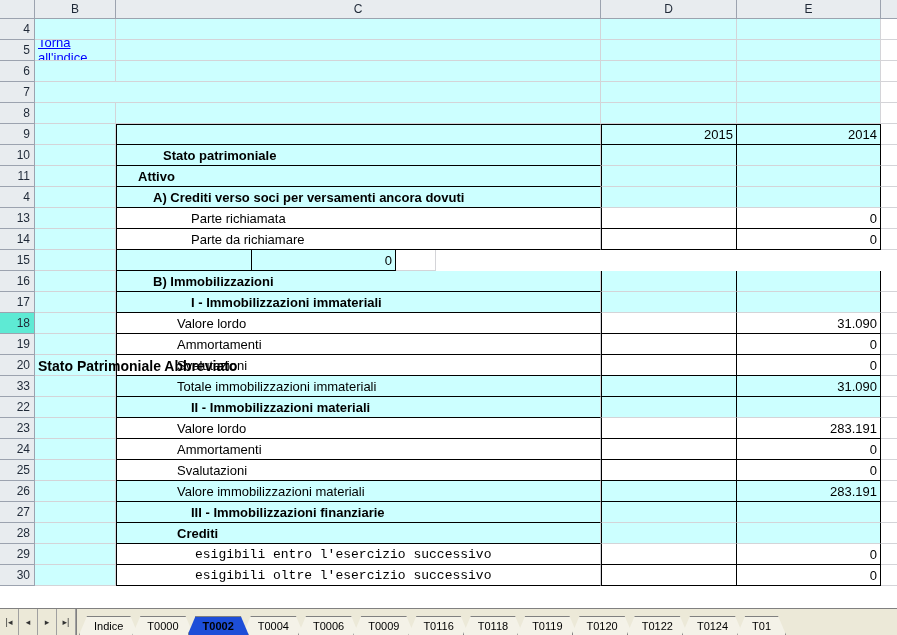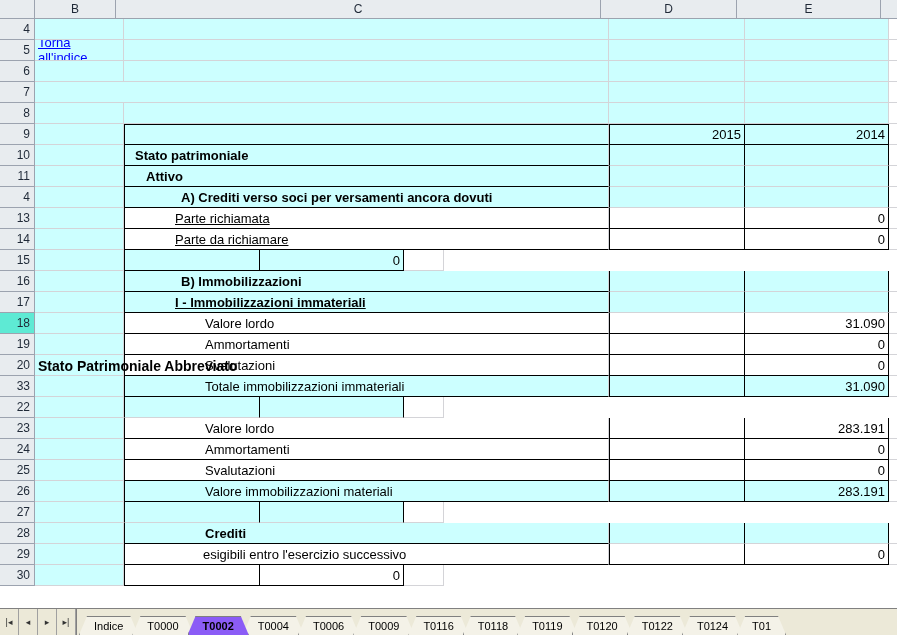--- a/index.html
+++ b/index.html
@@ -68,44 +68,44 @@
     height: 21px;
   }
   .cell {
     border-right: 1px solid #d4d4d8;
     border-bottom: 1px solid #d4d4d8;
     height: 21px;
     background: #ccffff;
     overflow: hidden;
   }
   .cell.white { background: #fff; }
-  .cell.colB { width: 89px; }
+  .cell.colB { width: 81px; }
   .cell.colC { width: 485px; }
   .cell.colD { width: 136px; }
   .cell.colE { width: 144px; }
   .cell.colF { width: 40px; background:#fff; }
 
   .link { color: #0000ff; text-decoration: underline; padding-left: 3px; cursor: pointer; display:flex; align-items:center; height:100%;}
   .title { font-weight: bold; font-size: 14px; padding-left: 3px; display:flex; align-items:center; height:100%;}
 
   
   .b-top { border-top: 1.5px solid #000; }
   .b-left { border-left: 1.5px solid #000; }
   .b-right { border-right: 1.5px solid #000; }
   .b-thin-b { border-bottom: 1px solid #000; }
 
   .txt { display:flex; align-items:center; height:100%; padding-left:3px; padding-right:3px; white-space: nowrap;}
   .txt.bold { font-weight: bold; }
   .txt.right { justify-content: flex-end; }
-  .ind1 { padding-left: 10px; }
+  .ind1 { padding-left: 10px; margin-left: 36px; }
   .ind2 { padding-left: 21px; }
-  .ind3 { padding-left: 56px; }
-  .ind4 { padding-left: 50px; text-decoration: underline; }
-  .ind5 { padding-left: 80px; }
-  .ind6 { padding-left: 78px; }
+  .ind3 { padding-left: 36px; }
+  .ind4 { padding-left: 74px; }
+  .ind5 { padding-left: 60px; }
+  .ind6 { padding-left: 78px; font-family: Liberation Mono, monospace; }
 
   
   .tab-bar {
     position: absolute;
     bottom: 0;
     left: 0;
     right: 0;
     height: 27px;
     background: #ece9d8;
     border-top: 1px solid #808080;
@@ -145,21 +145,21 @@
     border-bottom: none;
     margin-left: -6px;
     cursor: pointer;
     white-space: nowrap;
     border-radius: 0 0 0 0;
     clip-path: polygon(8px 0, calc(100% - 8px) 0, 100% 100%, 0 100%);
     font-size: 11px;
   }
   .tab:first-child { margin-left: 2px; }
   .tab.active {
-    background: #8b5cf6;
+    background: #1d4ed8;
     font-weight: bold;
     z-index: 2;
     text-align: center;
   }
 </style>
 </head>
 <body>
 
 <div class="sheet-area">
   <div class="grid-content">
@@ -403,20 +403,23 @@
               <div class="txt right"></div>
             </div>
           <div class="cell colE b-right b-thin-b">
               <div class="txt right">31.090</div>
             </div>
           <div class="cell colF"></div>
         </div>
 
         <div class="cell-row">
           <div class="cell colB"></div>
+          <div class="cell colC b-left b-thin-b">
+              <div class="txt bold ind4">II - Immobilizzazioni materiali</div>
+            </div>
           <div class="cell colD b-left b-right"></div>
           <div class="cell colE b-right"></div>
           <div class="cell colF"></div>
         </div>
 
         <div class="cell-row">
           <div class="cell colB"></div>
           <div class="cell colC white b-left b-thin-b">
               <div class="txt ind5">Valore lordo</div>
             </div>
@@ -466,20 +469,23 @@
               <div class="txt right"></div>
             </div>
           <div class="cell colE b-right b-thin-b">
               <div class="txt right">283.191</div>
             </div>
           <div class="cell colF"></div>
         </div>
 
         <div class="cell-row">
           <div class="cell colB"></div>
+          <div class="cell colC b-left b-thin-b">
+              <div class="txt bold ind4">III - Immobilizzazioni finanziarie</div>
+            </div>
           <div class="cell colD b-left b-right"></div>
           <div class="cell colE b-right"></div>
           <div class="cell colF"></div>
         </div>
 
         <div class="cell-row">
           <div class="cell colB"></div>
           <div class="cell colC b-left b-thin-b">
               <div class="txt bold ind5">Crediti</div>
             </div>
@@ -497,20 +503,23 @@
               <div class="txt right"></div>
             </div>
           <div class="cell colE white b-right b-thin-b">
               <div class="txt right">0</div>
             </div>
           <div class="cell colF"></div>
         </div>
 
         <div class="cell-row">
           <div class="cell colB"></div>
+          <div class="cell colC white b-left b-thin-b">
+              <div class="txt ind6">esigibili oltre l'esercizio successivo</div>
+            </div>
           <div class="cell colD white b-left b-right b-thin-b">
               <div class="txt right"></div>
             </div>
           <div class="cell colE white b-right b-thin-b">
               <div class="txt right">0</div>
             </div>
           <div class="cell colF"></div>
         </div>
       </div>
     </div>

